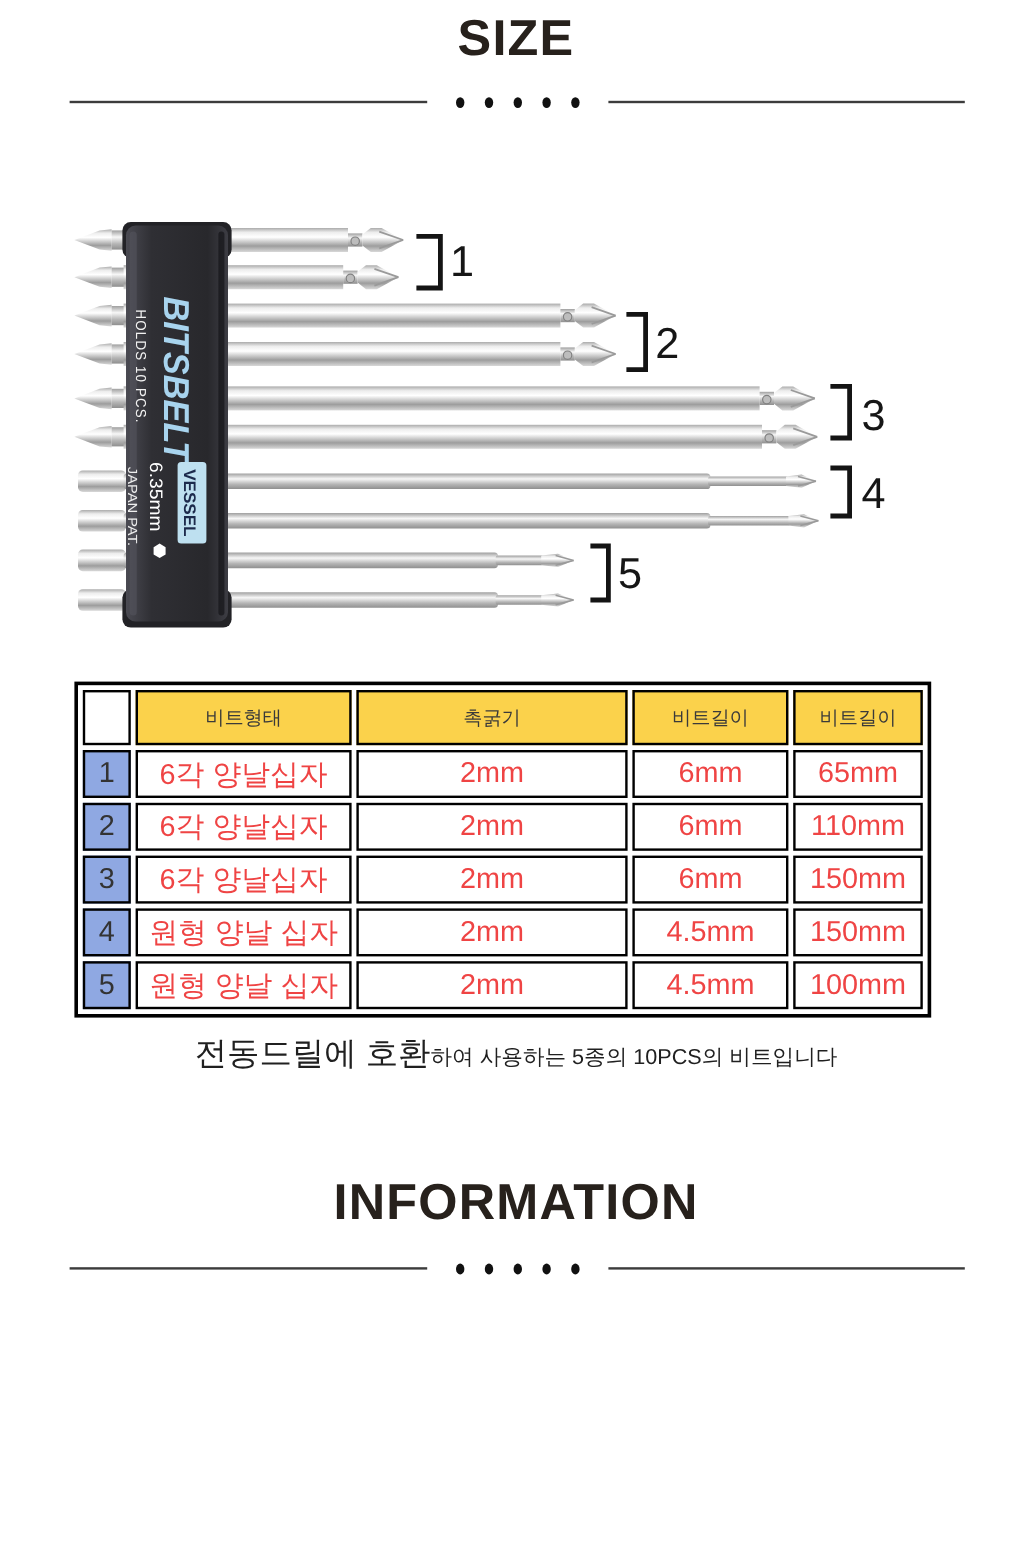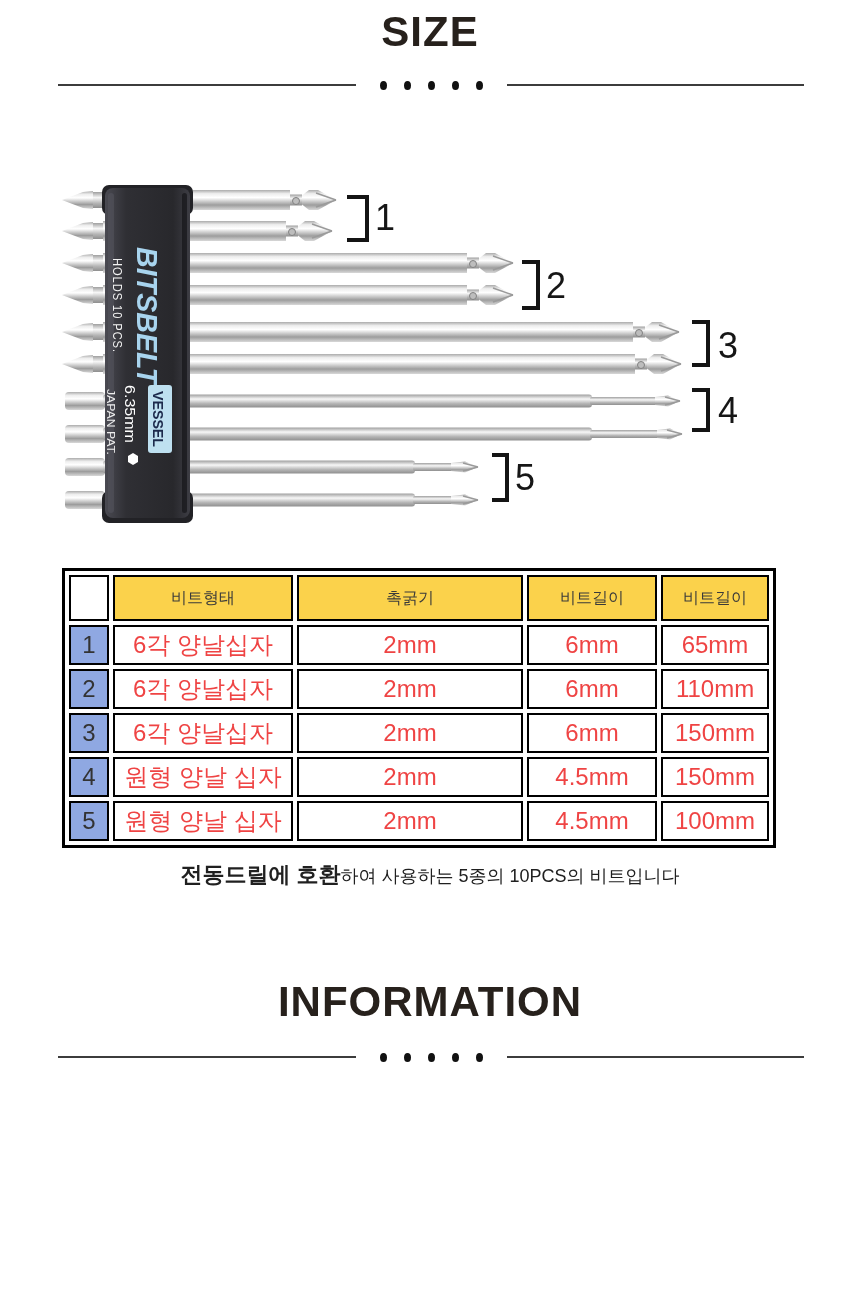--- a/index.html
+++ b/index.html
@@ -32,21 +32,21 @@
   .spec-table td,.spec-table th{
     border:2px solid #000;text-align:center;vertical-align:middle;
     font-family:"Liberation Sans",sans-serif;
   }
   .spec-table thead th{height:40px;background:#FBD24B;font-size:16px;font-weight:400;color:#3a3a3a;}
   .spec-table thead th.corner{background:#ffffff;}
   .spec-table tbody td{height:34px;font-size:24px;color:#ef4444;background:#fff;font-weight:400;}
   .spec-table tbody td.no{background:#8FA8E2;font-size:24px;color:#333;}
   
   .caption{position:absolute;left:0;top:860px;width:860px;text-align:center;color:#202020;}
-  .caption .b{font-size:22px;font-weight:700;}
+  .caption .b{font-size:27px;font-weight:400;}
   .caption .r{font-size:18px;font-weight:400;}
   
   .info-block{position:absolute;left:228px;top:1112px;font-size:24px;line-height:33px;color:#2c2c2c;}
 </style>
 </head>
 <body>
 
 <div class="canvas">
 
   <div class="sec-title size">SIZE</div>

